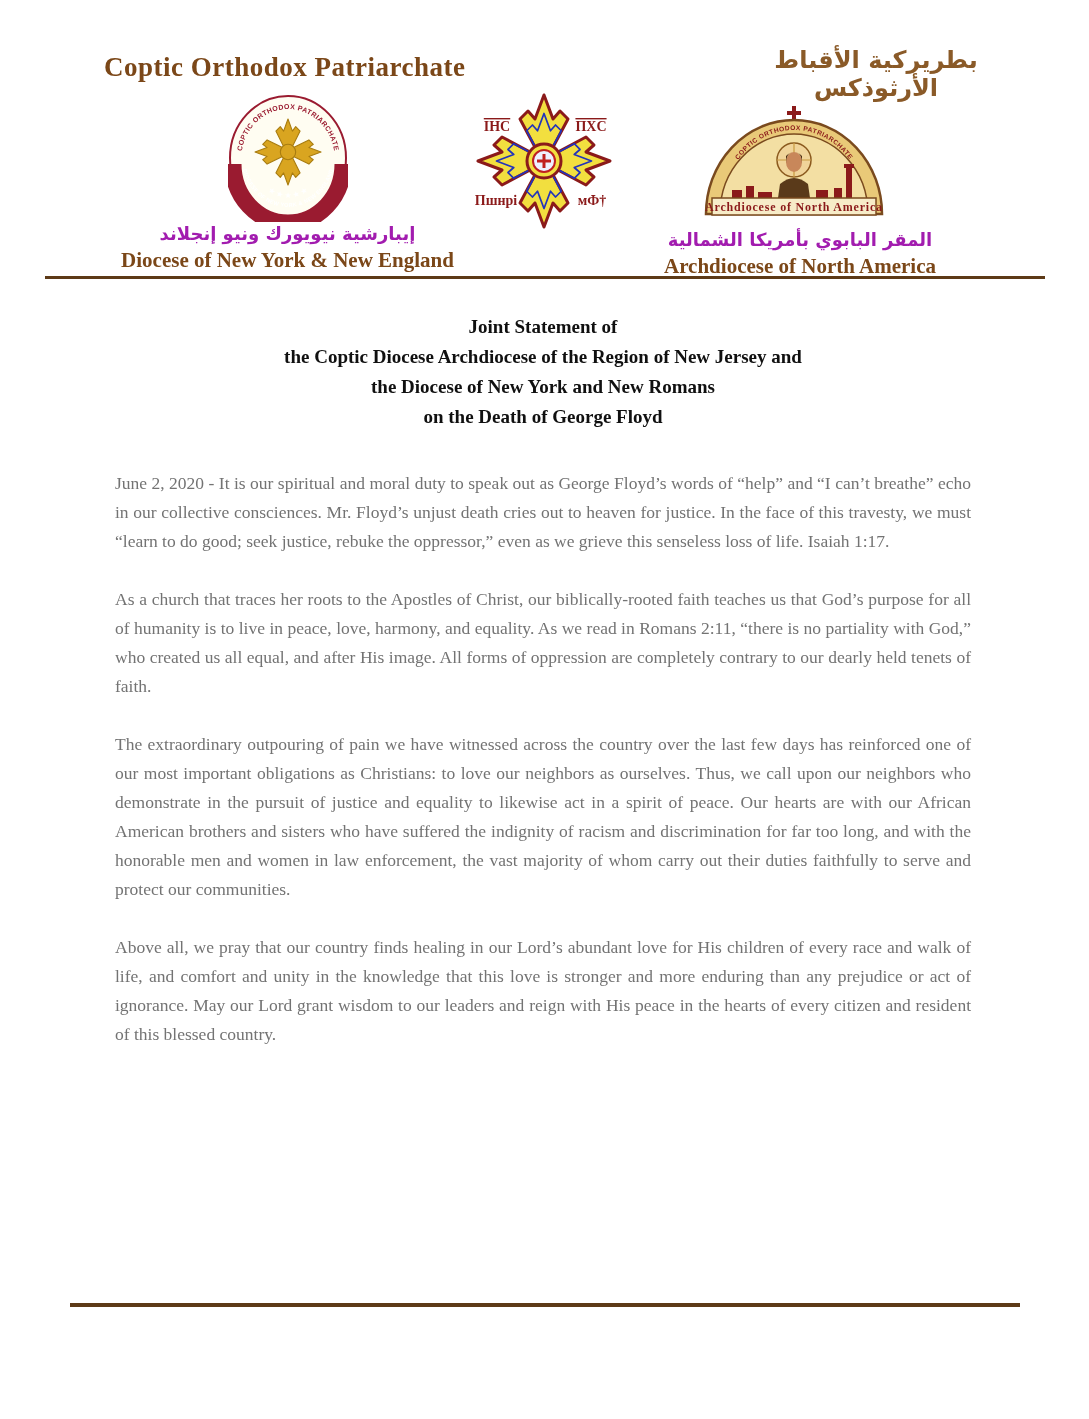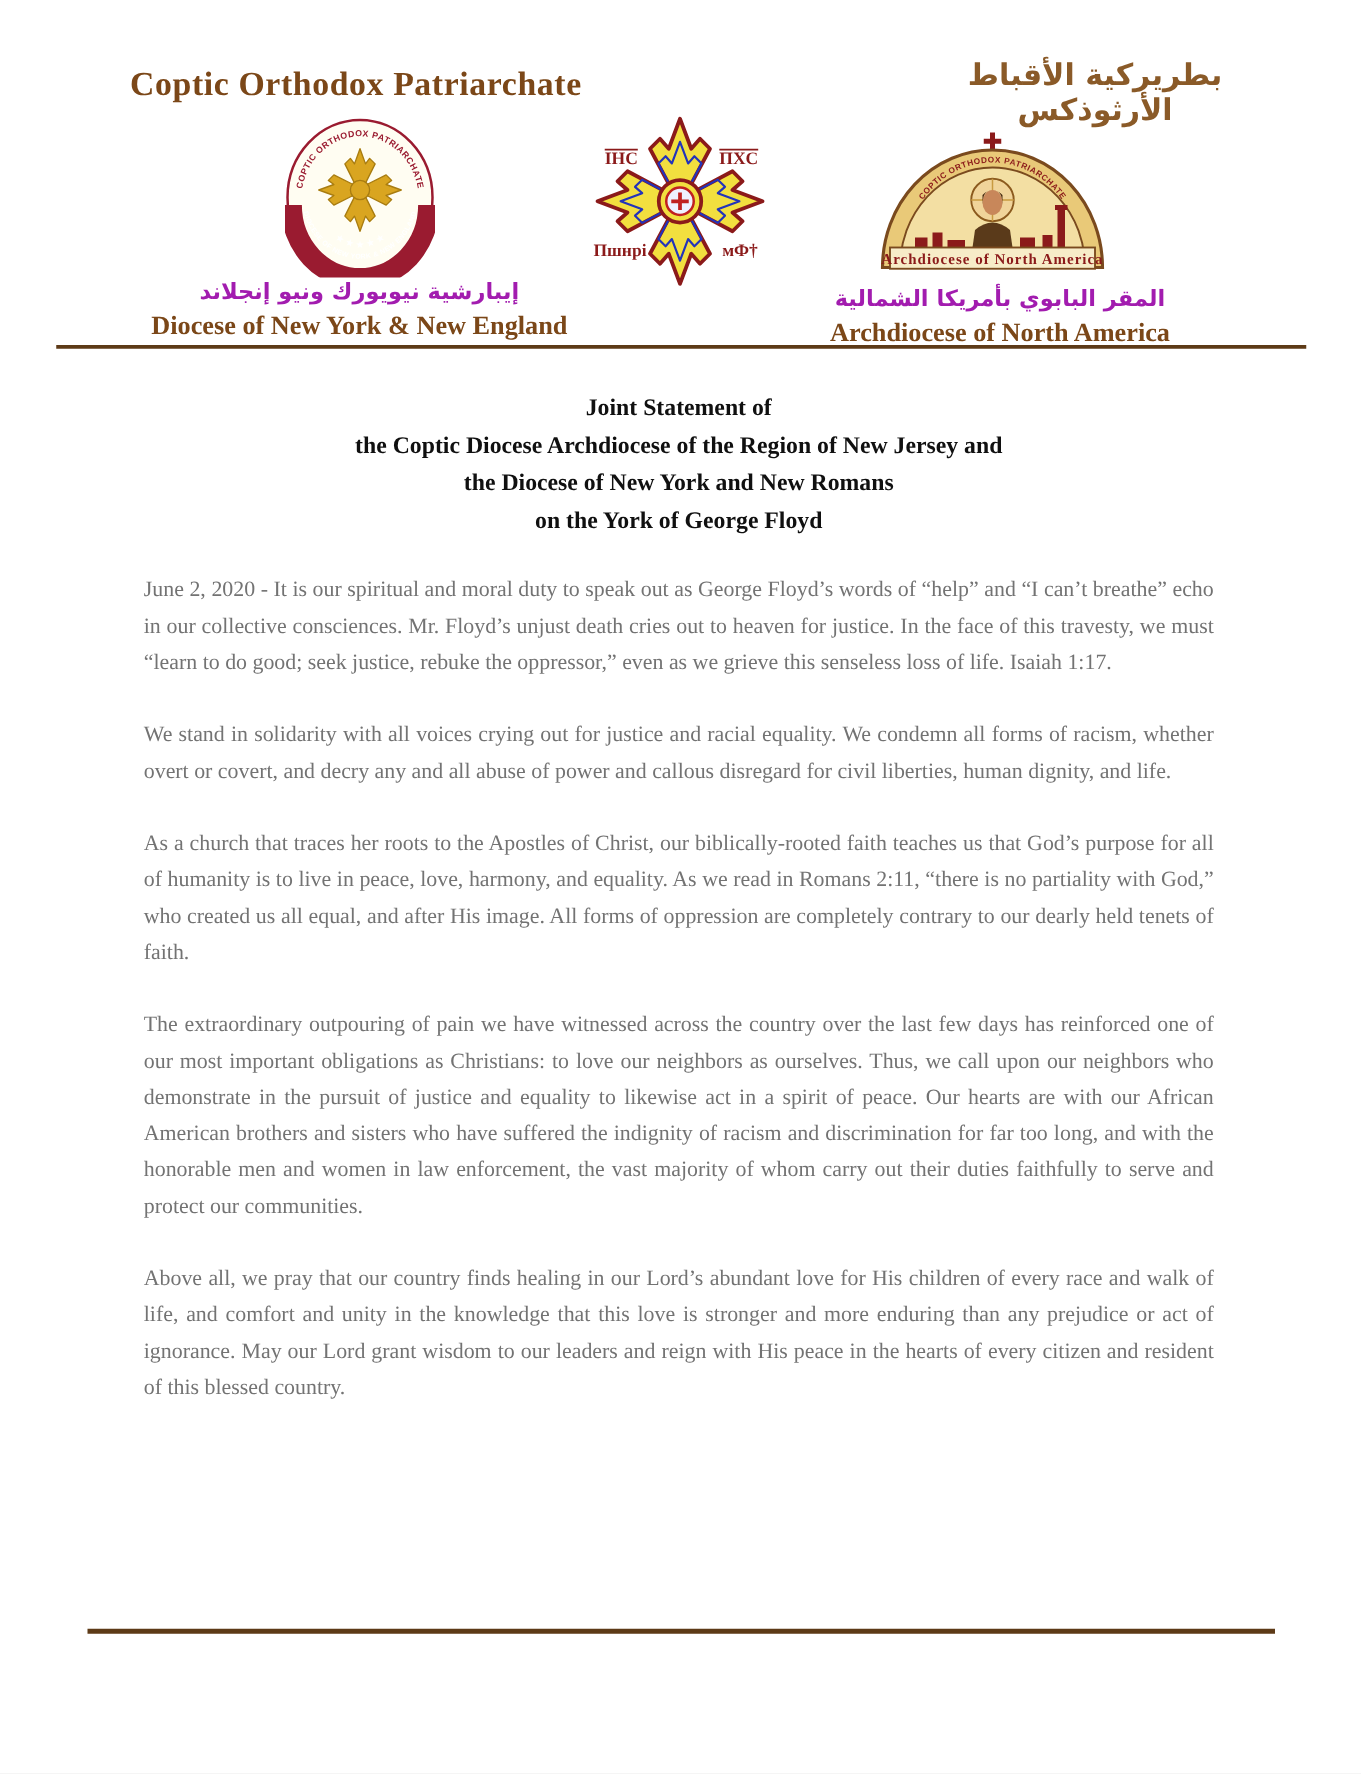--- a/index.html
+++ b/index.html
@@ -40,21 +40,21 @@
   .caption-en{
     font-size:21px;font-weight:bold;color:#7b4718;line-height:26px;
   }
   .rule{position:absolute;background:#5d3a17;}
   .rule-header{left:45px;top:276px;width:1000px;height:3px;}
   .rule-footer{left:70px;top:1303px;width:950px;height:4px;}
   
   .content{position:absolute;left:115px;top:312px;width:856px;}
   .doc-title{
     text-align:center;font-weight:bold;font-size:19px;
-    line-height:30px;color:#101010;margin-bottom:25px;
+    line-height:30px;color:#101010;margin-bottom:37px;
   }
   .doc-title div{white-space:nowrap;}
   .content p{
     margin:0 0 29px 0;
     font-size:17.5px;line-height:29px;
     text-align:justify;color:#737373;
   }
   
   .seal-ring-text{font-family:"Liberation Sans",sans-serif;font-weight:bold;}
 </style>
@@ -174,24 +174,23 @@
     <div class="caption-en">Archdiocese of North America</div>
   </div>
 
   <div class="rule rule-header"></div>
 
   <div class="content">
     <div class="doc-title">
       <div>Joint Statement of</div>
       <div>the Coptic Diocese Archdiocese of the Region of New Jersey and</div>
       <div>the Diocese of New York and New Romans</div>
-      <div>on the York of George Floyd</div>
+      <div>on the Death of George Floyd</div>
     </div>
     <p>June 2, 2020 - It is our spiritual and moral duty to speak out as George Floyd’s words of “help” and “I can’t breathe” echo in our collective consciences. Mr. Floyd’s unjust death cries out to heaven for justice. In the face of this travesty, we must “learn to do good; seek justice, rebuke the oppressor,” even as we grieve this senseless loss of life. Isaiah 1:17.</p>
-    <p>We stand in solidarity with all voices crying out for justice and racial equality.  We condemn all forms of racism, whether overt or covert, and decry any and all abuse of power and callous disregard for civil liberties, human dignity, and life.</p>
     <p>As a church that traces her roots to the Apostles of Christ, our biblically-rooted faith teaches us that God’s purpose for all of humanity is to live in peace, love, harmony, and equality.  As we read in Romans 2:11, “there is no partiality with God,” who created us all equal, and after His image.  All forms of oppression are completely contrary to our dearly held tenets of faith.</p>
     <p>The extraordinary outpouring of pain we have witnessed across the country over the last few days has reinforced one of our most important obligations as Christians: to love our neighbors as ourselves.  Thus, we call upon our neighbors who demonstrate in the pursuit of justice and equality to likewise act in a spirit of peace.  Our hearts are with our African American brothers and sisters who have suffered the indignity of racism and discrimination for far too long, and with the honorable men and women in law enforcement, the vast majority of whom carry out their duties faithfully to serve and protect our communities.</p>
     <p>Above all, we pray that our country finds healing in our Lord’s abundant love for His children of every race and walk of life, and comfort and unity in the knowledge that this love is stronger and more enduring than any prejudice or act of ignorance.  May our Lord grant wisdom to our leaders and reign with His peace in the hearts of every citizen and resident of this blessed country.</p>
   </div>
 
   <div class="rule rule-footer"></div>
 
 </div>
 
 </body></html>

